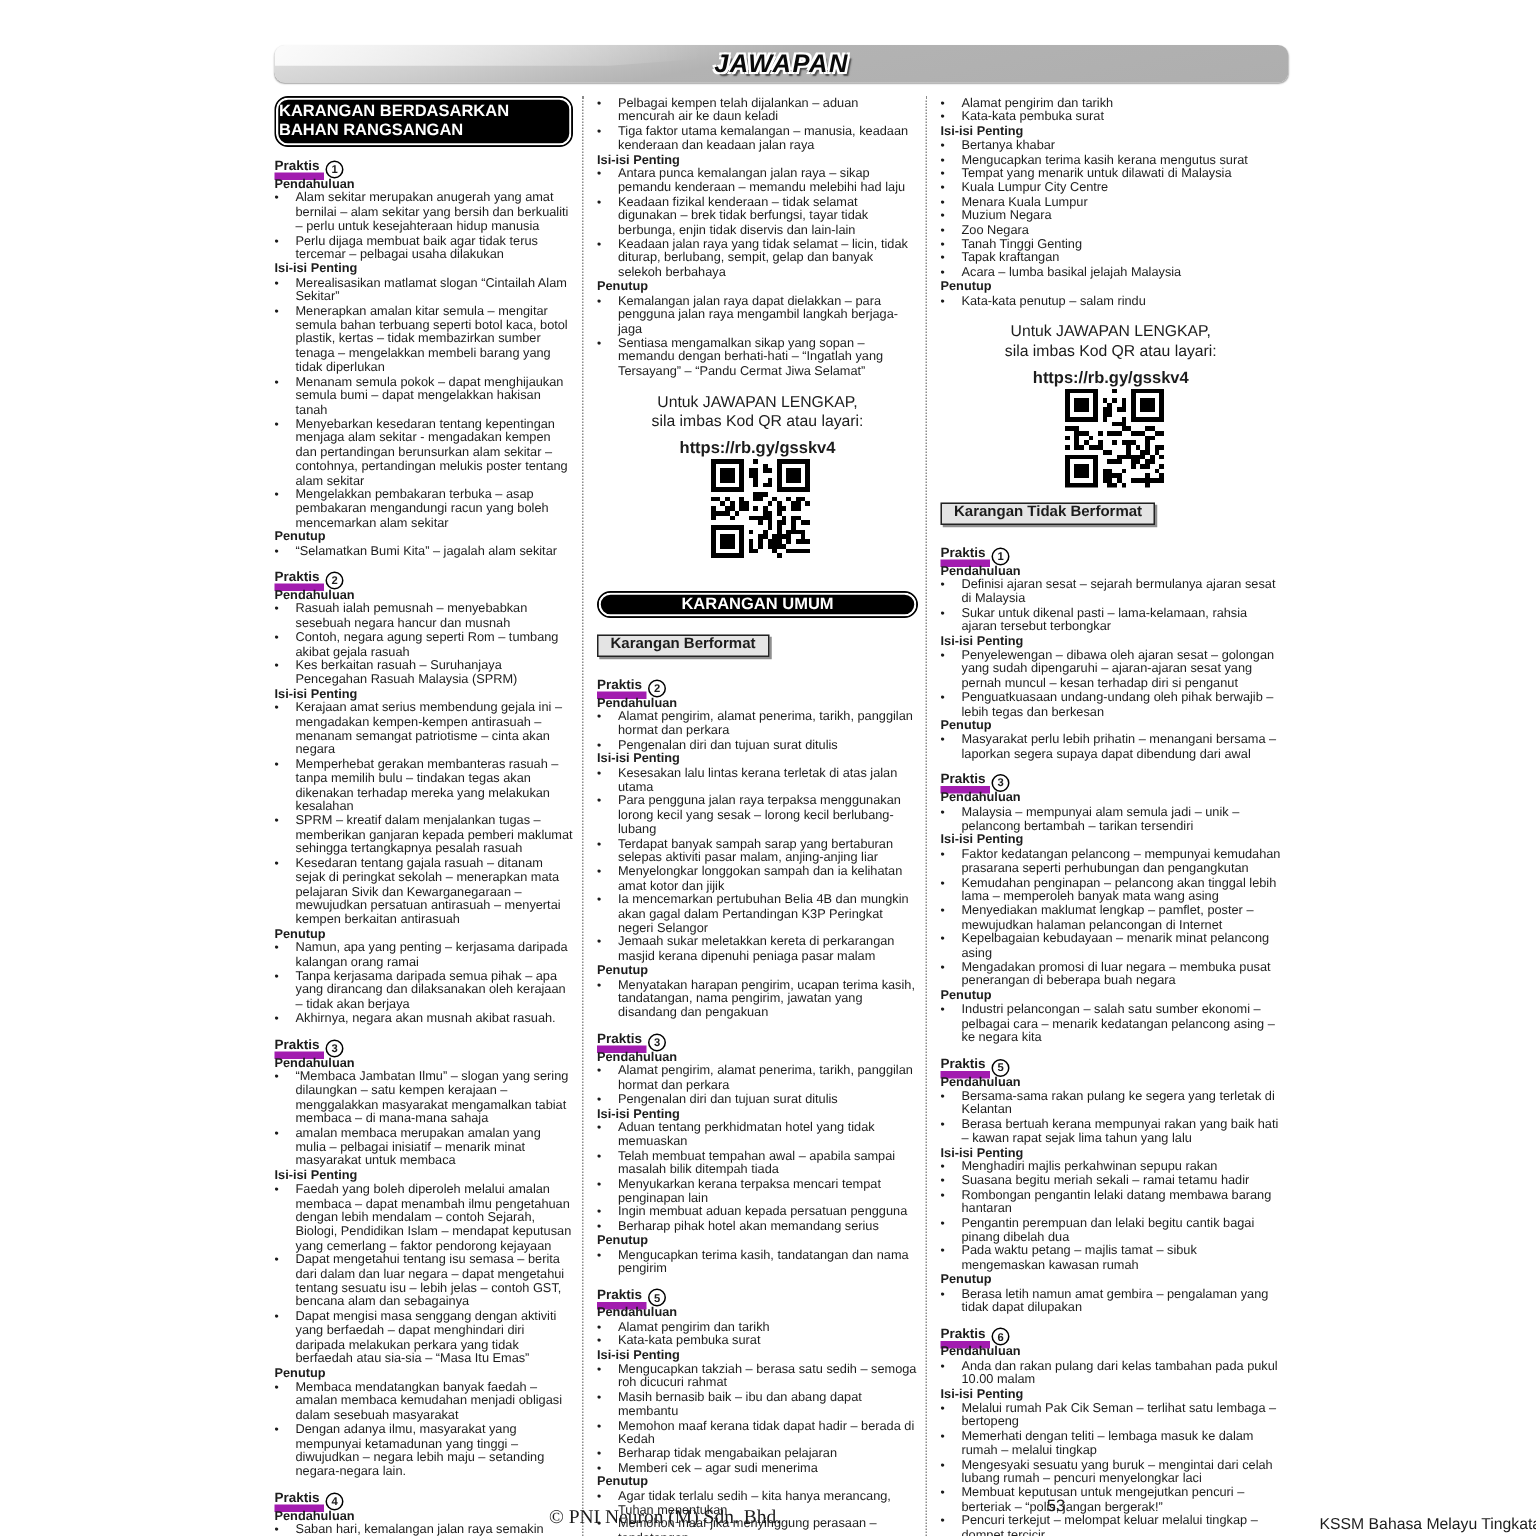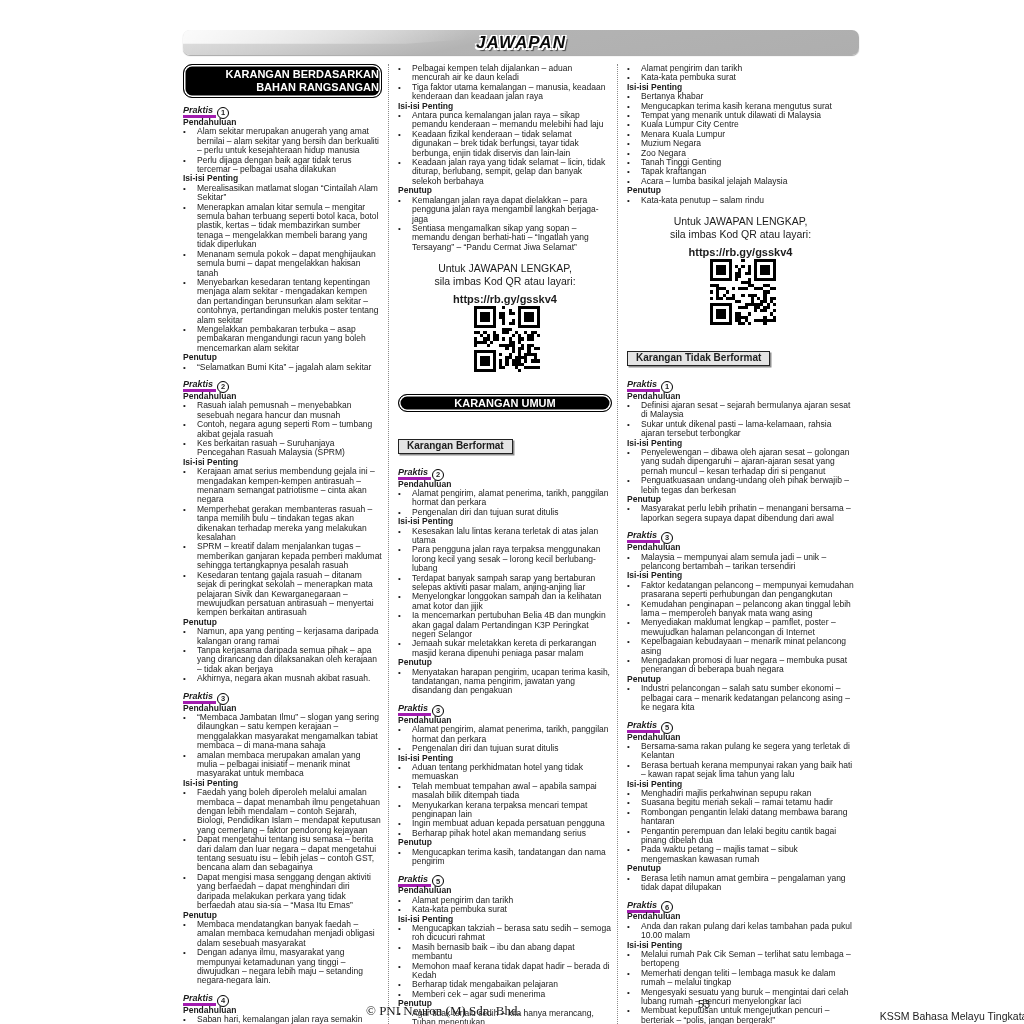--- a/index.html
+++ b/index.html
@@ -21,29 +21,29 @@
   
   .columns{display:flex;margin-top:9px;align-items:stretch;min-height:925px;}
   .col{box-sizing:border-box;font-size:8.5px;line-height:9.4px;}
   .col-1{width:205px;padding-right:6px;}
   .col-2{width:229px;}
   .col-3{width:242px;}
   .col + .col{border-left:1px dotted #8a8a8a;padding-left:9px;padding-right:5px;}
 
   
   .black-banner{background:#000;color:#fff;border:1.5px solid #000;box-shadow:inset 0 0 0 1.5px #fff;
-    border-radius:9px;text-align:right;font-weight:bold;font-size:11px;line-height:13px;
+    border-radius:9px;text-align:left;font-weight:bold;font-size:11px;line-height:13px;
     padding:3px 2px;margin-bottom:7px;}
   .black-bar{background:#000;color:#fff;border:1.5px solid #000;box-shadow:inset 0 0 0 1.5px #fff;
     border-radius:9px;text-align:center;font-weight:bold;font-size:11px;line-height:12px;
     padding:2px 2px;margin:22px 0 7px 0;}
   .boxed-header{display:inline-block;border:1px solid #222;background:#e4e4e4;
-    box-shadow:1.5px 1.5px 0 #8f8f8f;font-weight:bold;font-size:10px;padding:1px 8px 2px 8px;margin:20px 0 6px 0;text-align:center;}
+    box-shadow:1.5px 1.5px 0 #8f8f8f;font-weight:bold;font-size:10px;padding:1px 8px 2px 8px;margin:4px 0 6px 0;text-align:center;}
   .praktis{margin:7px 0 1px 0;font-weight:bold;font-size:9px;}
-  .praktis-word{border-bottom:3px solid #a21caf;padding-right:3px;font-style:italic;}
+  .praktis-word{border-bottom:5px solid #a21caf;padding-right:3px;}
   .circle-num{display:inline-flex;align-items:center;justify-content:center;
     width:10px;height:10px;border:1px solid #000;border-radius:50%;
     font-size:7.5px;font-weight:bold;margin-left:1px;position:relative;top:2px;background:#fff;}
   .sub{font-weight:bold;margin:0;}
   .bullet{display:flex;margin:0;}
   .bullet .marker{width:7px;flex:0 0 7px;font-size:8px;}
   .bullet .gap{width:7px;flex:0 0 7px;}
   .bullet .btext{flex:1;}
 
   
@@ -76,21 +76,21 @@
         <div class="praktis"><span class="praktis-word">Praktis</span><span class="circle-num">1</span></div>
         <div class="sub">Pendahuluan</div>
         <div class="bullet">
           <span class="marker">•</span>
           <span class="gap"></span>
           <span class="btext">Alam sekitar merupakan anugerah yang amat bernilai – alam sekitar yang bersih dan berkualiti – perlu untuk kesejahteraan hidup manusia</span>
         </div>
         <div class="bullet">
           <span class="marker">•</span>
           <span class="gap"></span>
-          <span class="btext">Perlu dijaga dengan baik agar tidak terus tercemar – pelbagai usaha dilakukan</span>
+          <span class="btext">Perlu dijaga membuat baik agar tidak terus tercemar – pelbagai usaha dilakukan</span>
         </div>
         <div class="sub">Isi-isi Penting</div>
         <div class="bullet">
           <span class="marker">•</span>
           <span class="gap"></span>
           <span class="btext">Merealisasikan matlamat slogan “Cintailah Alam Sekitar”</span>
         </div>
         <div class="bullet">
           <span class="marker">•</span>
           <span class="gap"></span>

